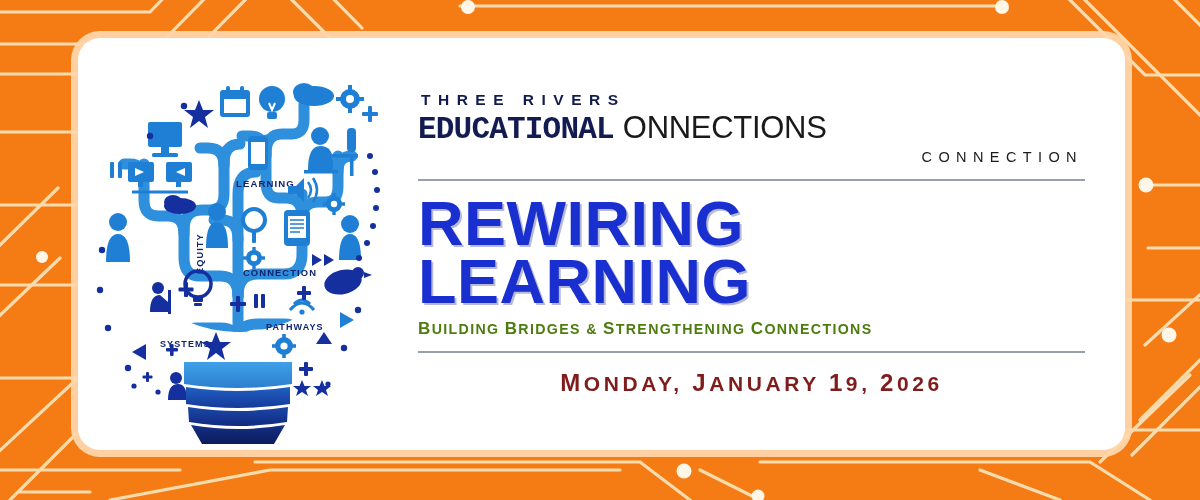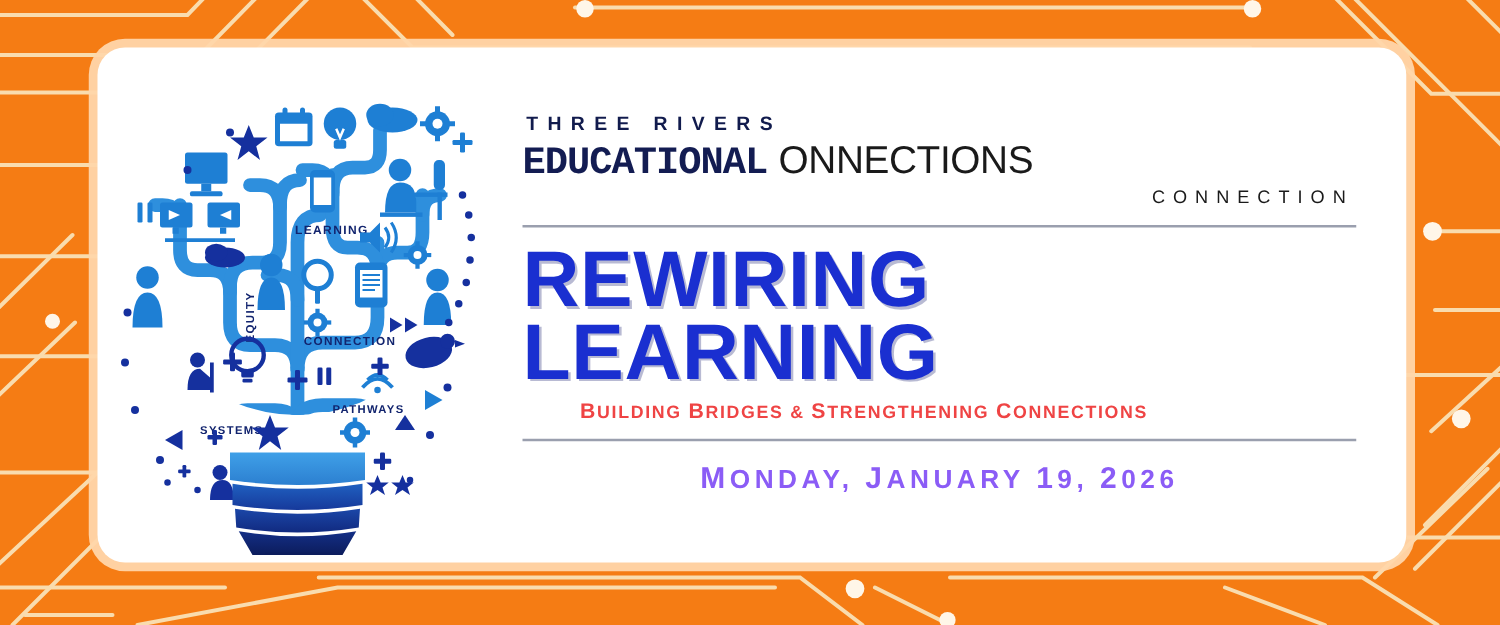--- a/index.html
+++ b/index.html
@@ -90,32 +90,31 @@
     line-height:0.92;
     font-weight:bold;
     color:#1A2FD0;
     letter-spacing:0.5px;
     text-shadow:2px 2px 0 rgba(20,25,110,0.30);
   }
   .tagline {
     font-size:14.2px;
     font-weight:bold;
     letter-spacing:1.35px;
-    color:#ef4444;
+    color:#4d7c0f;
     margin-top:8px;
     white-space:nowrap;
-    margin-left:46px;
   }
   .tagline .cap { font-size:17px; }
 
   .date-line {
     font-size:21px;
     font-weight:bold;
     letter-spacing:3.6px;
-    color:#8b5cf6;
+    color:#7f1d1d;
     text-align:center;
     white-space:nowrap;
   }
   .date-line .cap { font-size:24px; }
 </style>
 </head>
 <body>
 
 <svg id="circuit-bg" viewBox="0 0 1200 500" xmlns="http://www.w3.org/2000/svg">
   <rect x="0" y="0" width="1200" height="500" fill="#F57C14"></rect>

